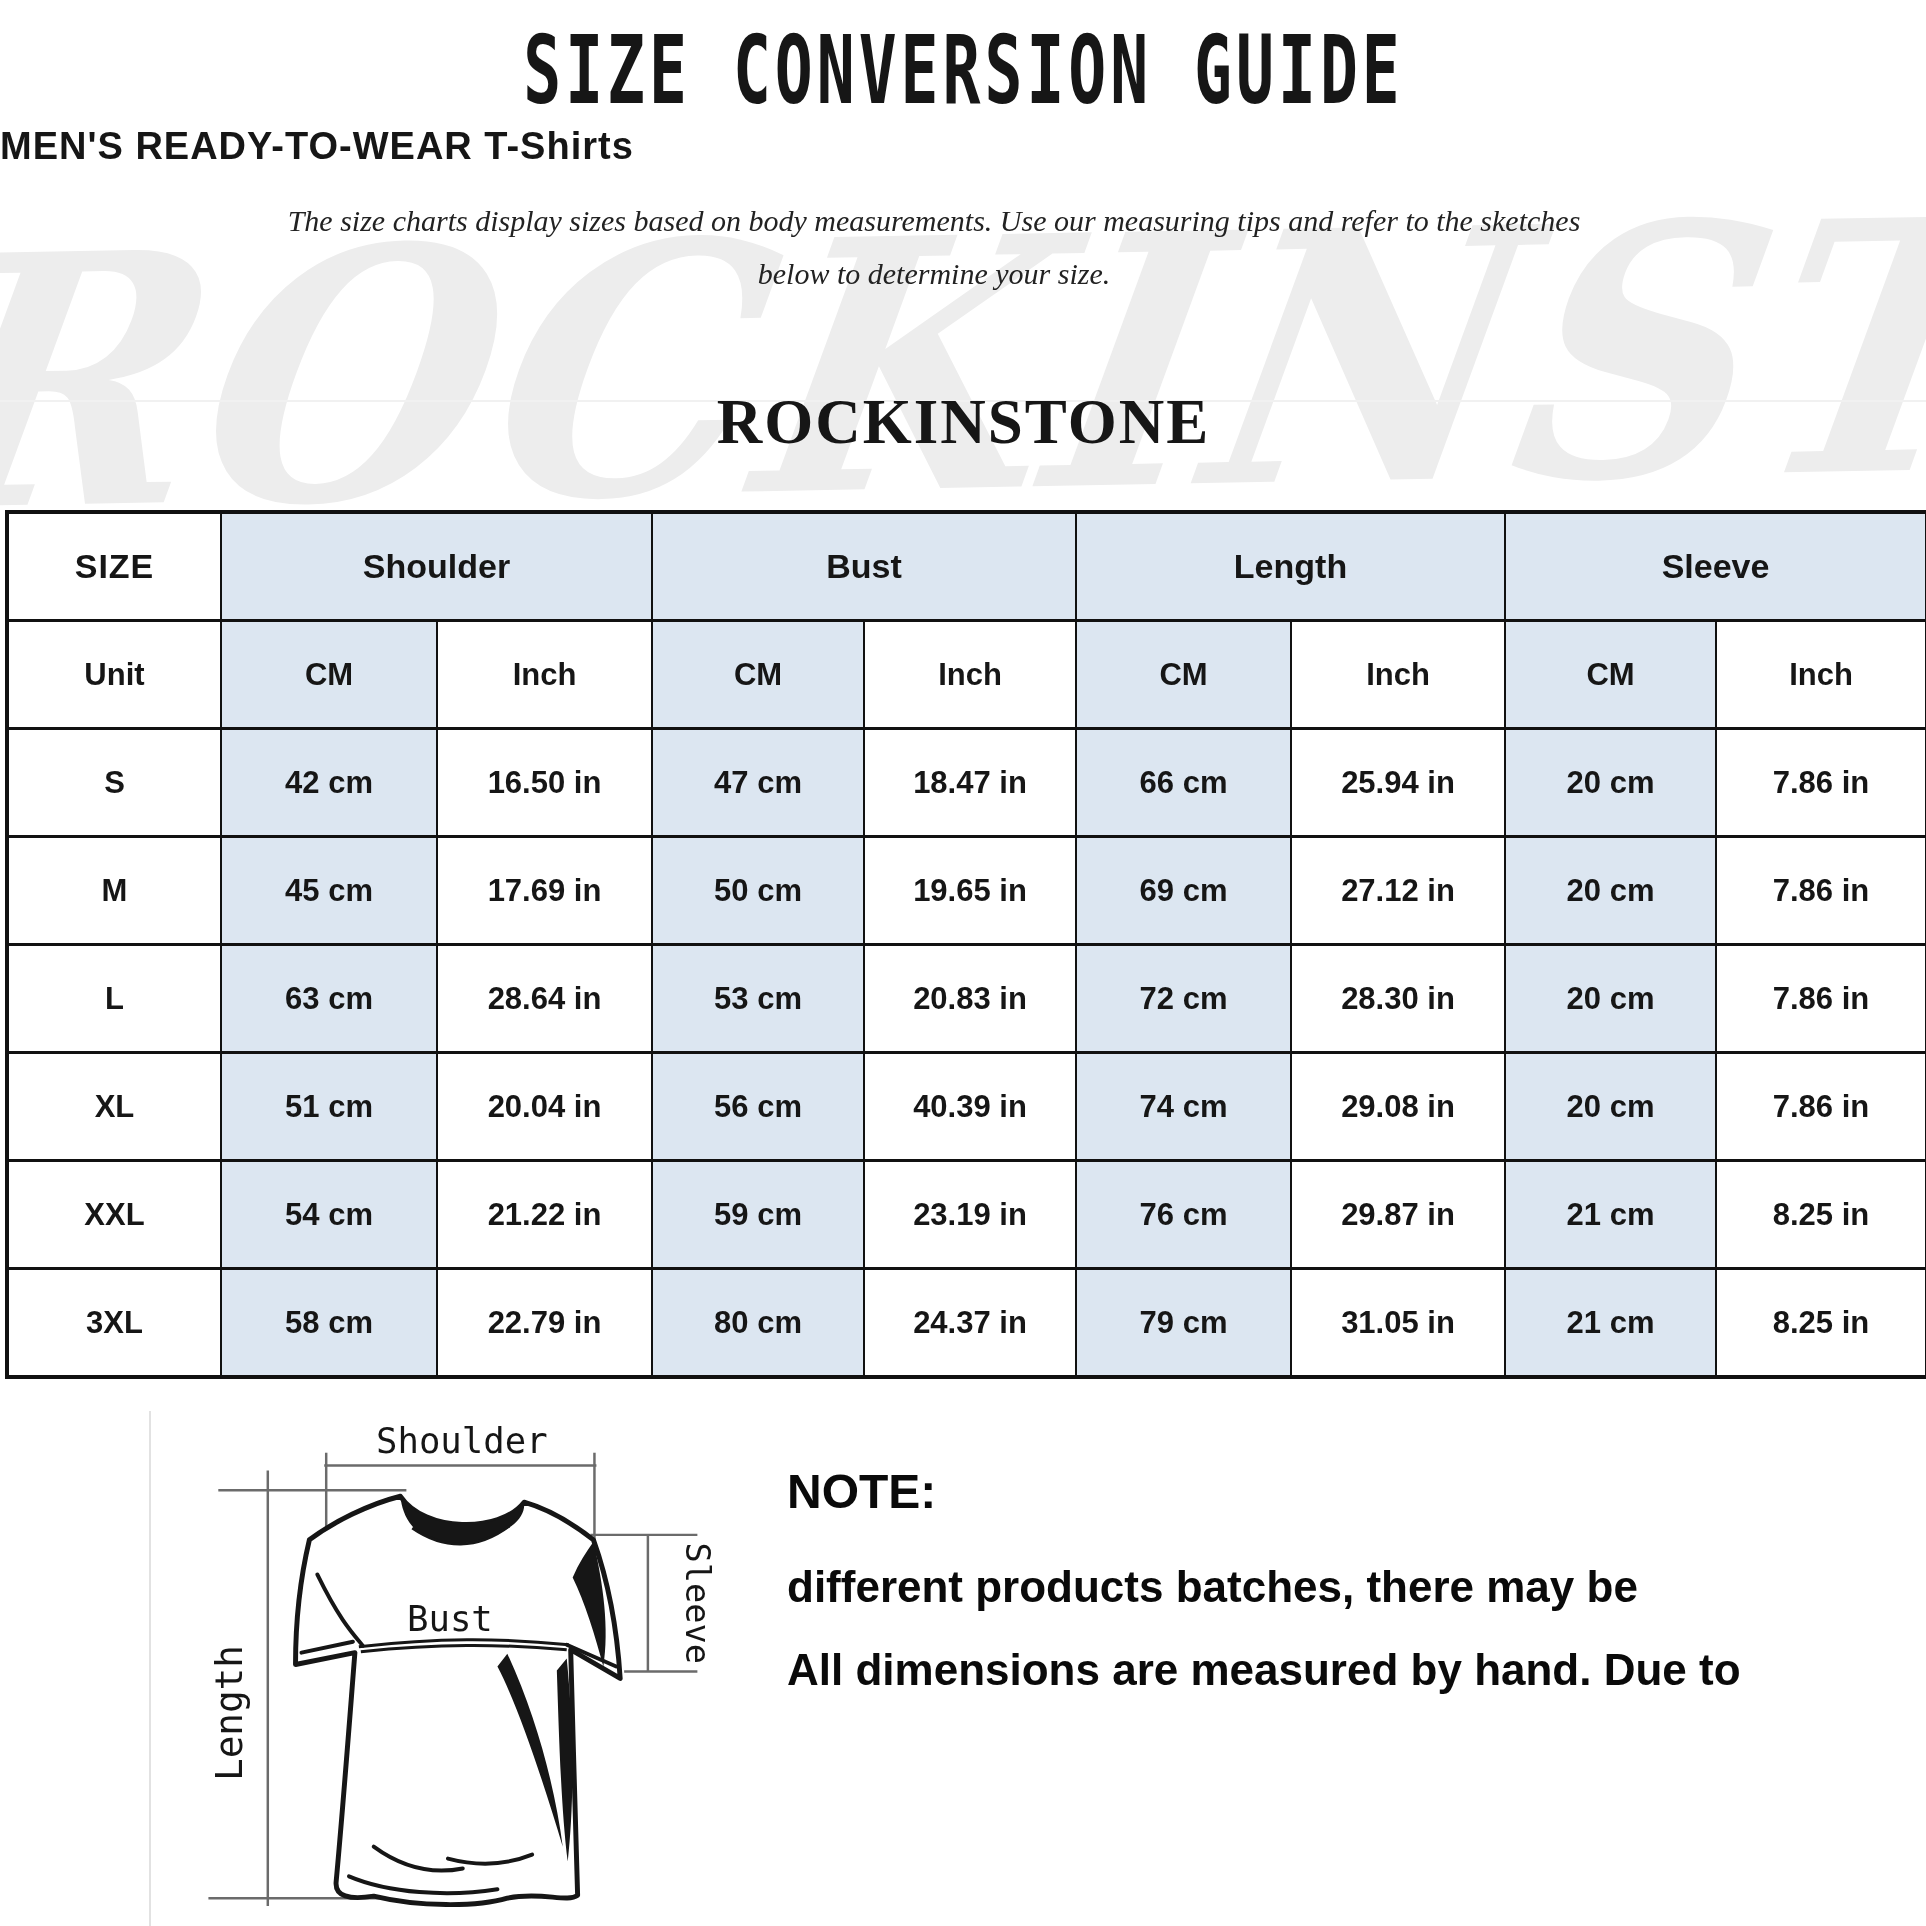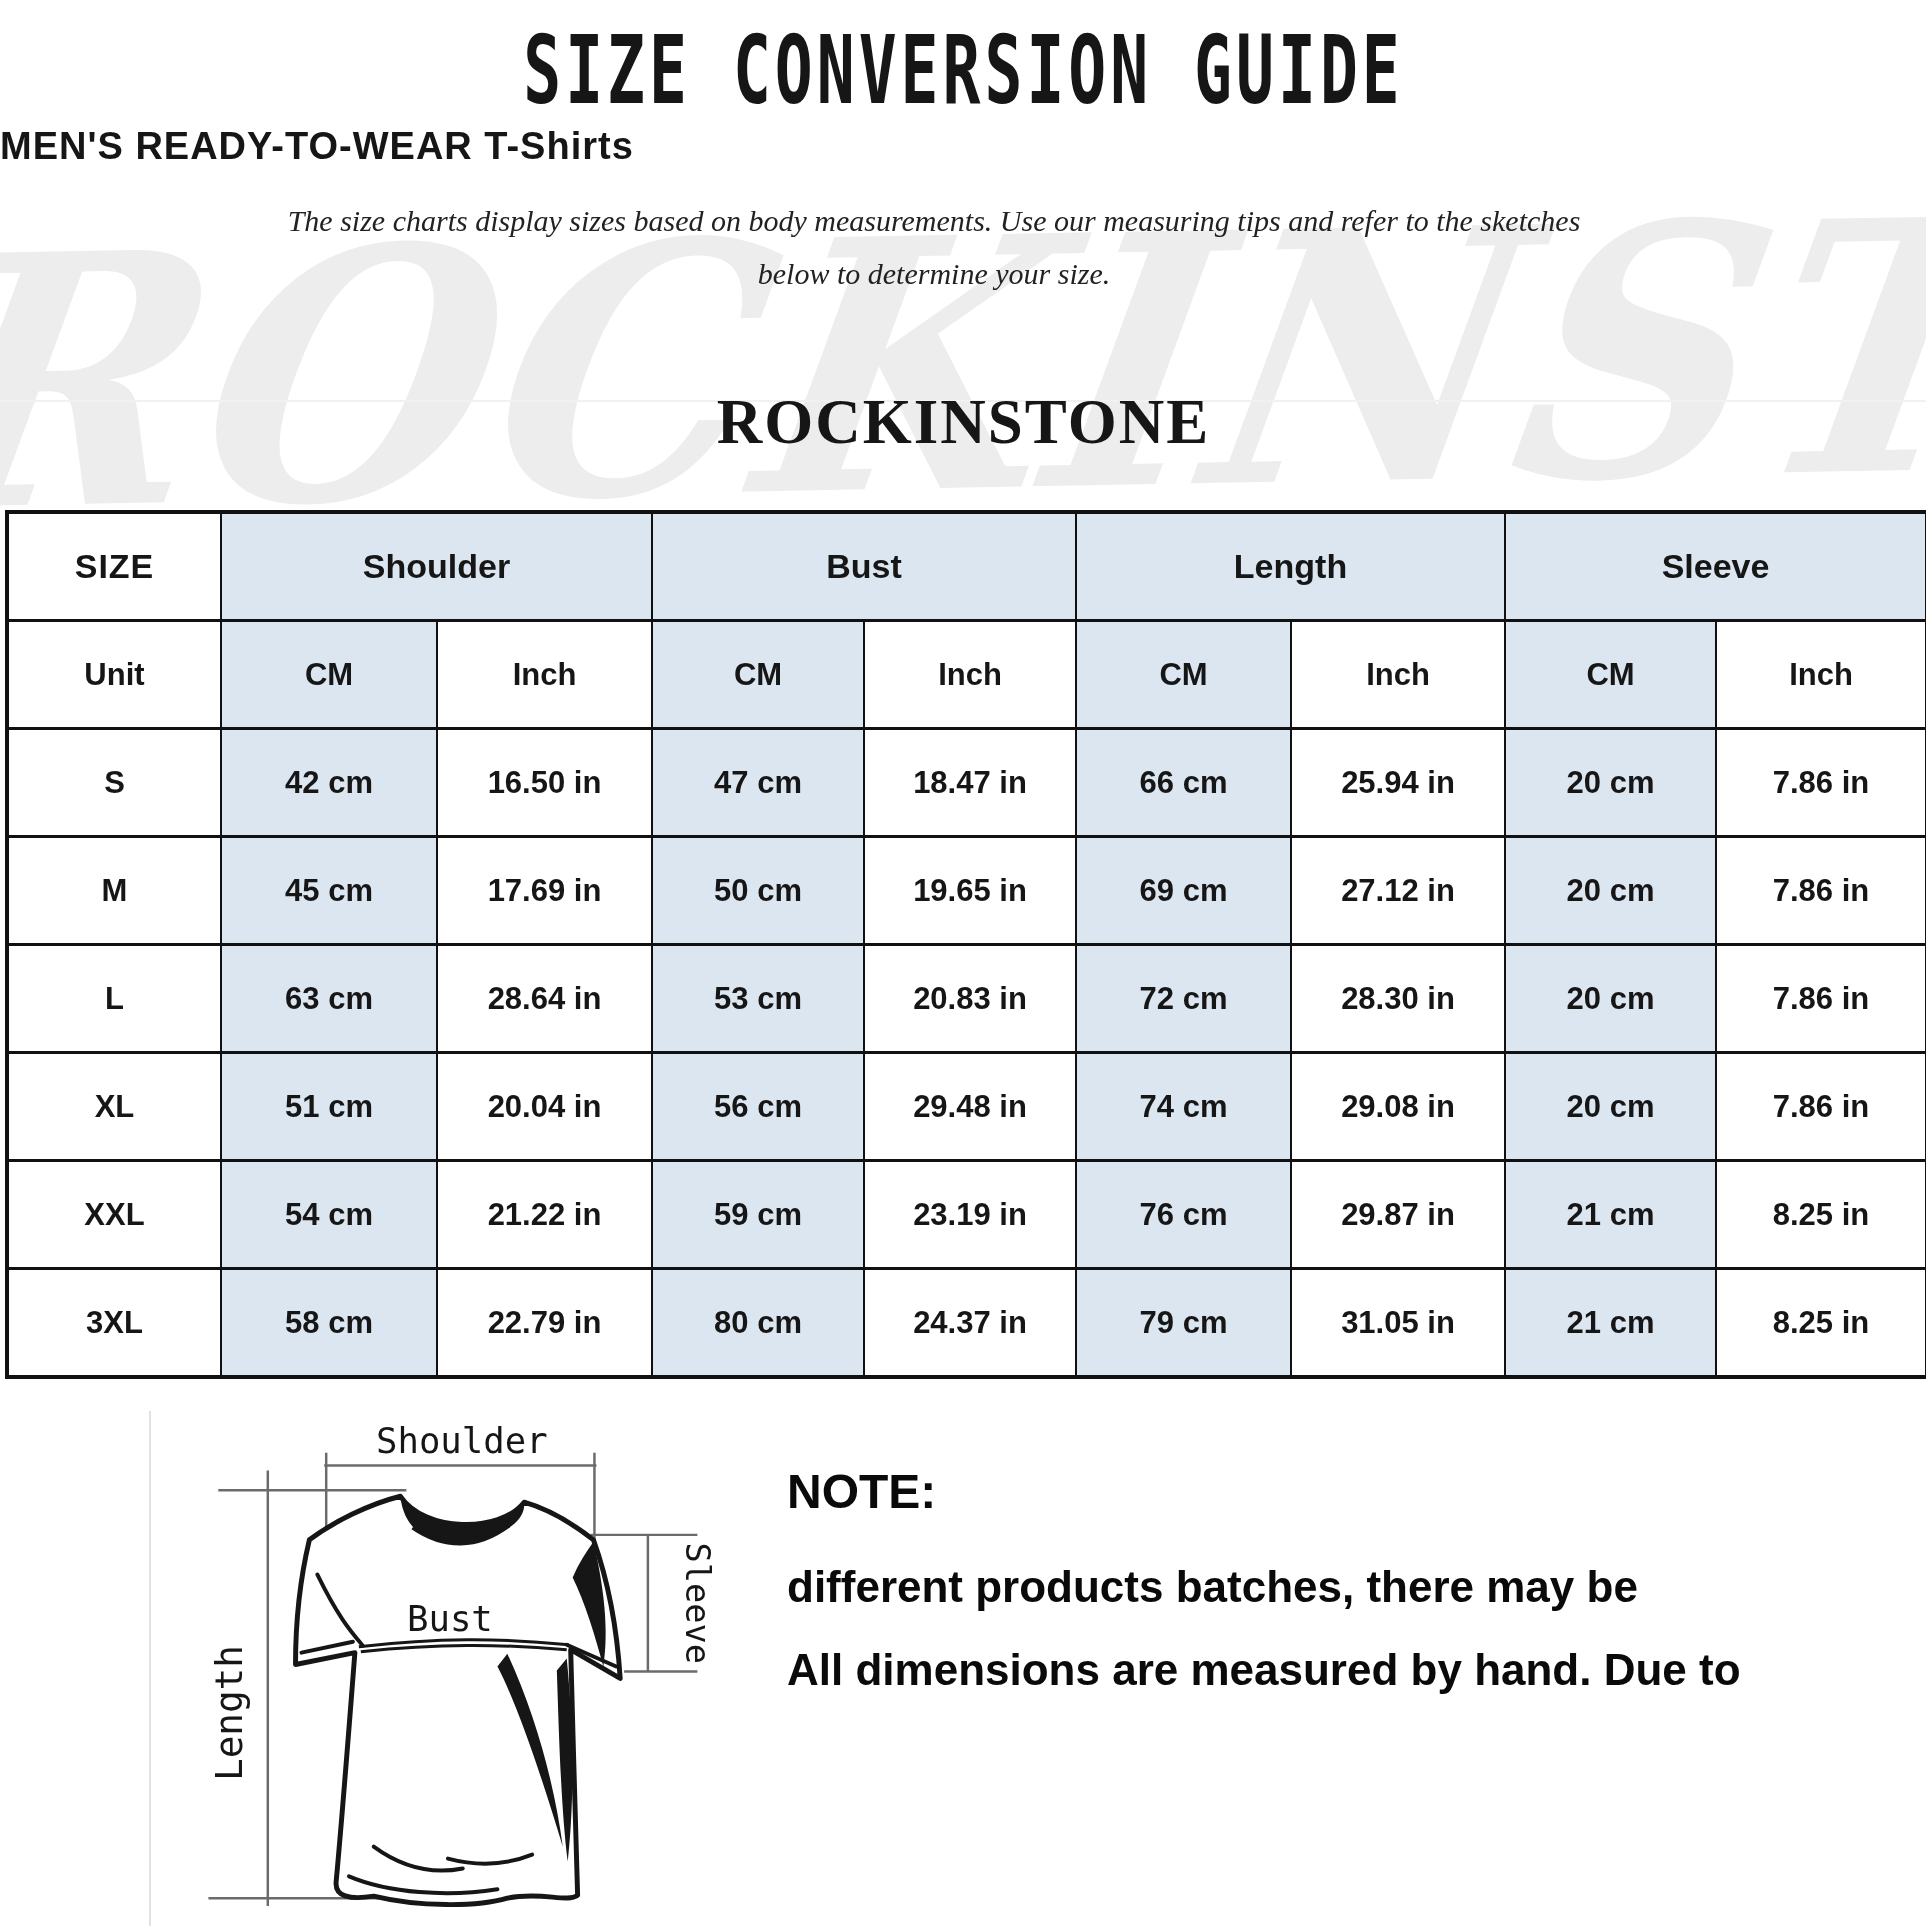--- a/index.html
+++ b/index.html
@@ -151,21 +151,21 @@
             <td class="blue">72 cm</td>
             <td>28.30 in</td>
             <td class="blue">20 cm</td>
             <td>7.86 in</td>
           </tr>
           <tr>
             <th>XL</th>
             <td class="blue">51 cm</td>
             <td>20.04 in</td>
             <td class="blue">56 cm</td>
-            <td>29.48 in</td>
+            <td>40.39 in</td>
             <td class="blue">74 cm</td>
             <td>29.08 in</td>
             <td class="blue">20 cm</td>
             <td>7.86 in</td>
           </tr>
           <tr>
             <th>XXL</th>
             <td class="blue">54 cm</td>
             <td>21.22 in</td>
             <td class="blue">59 cm</td>

